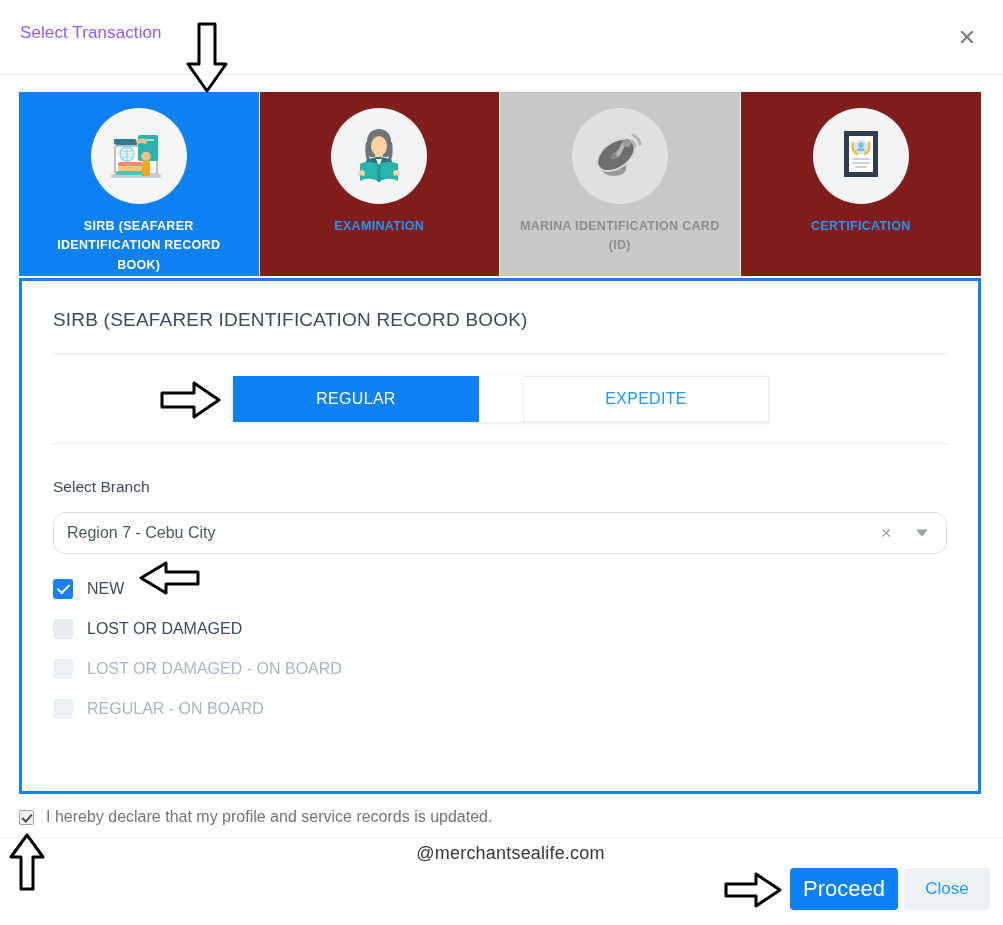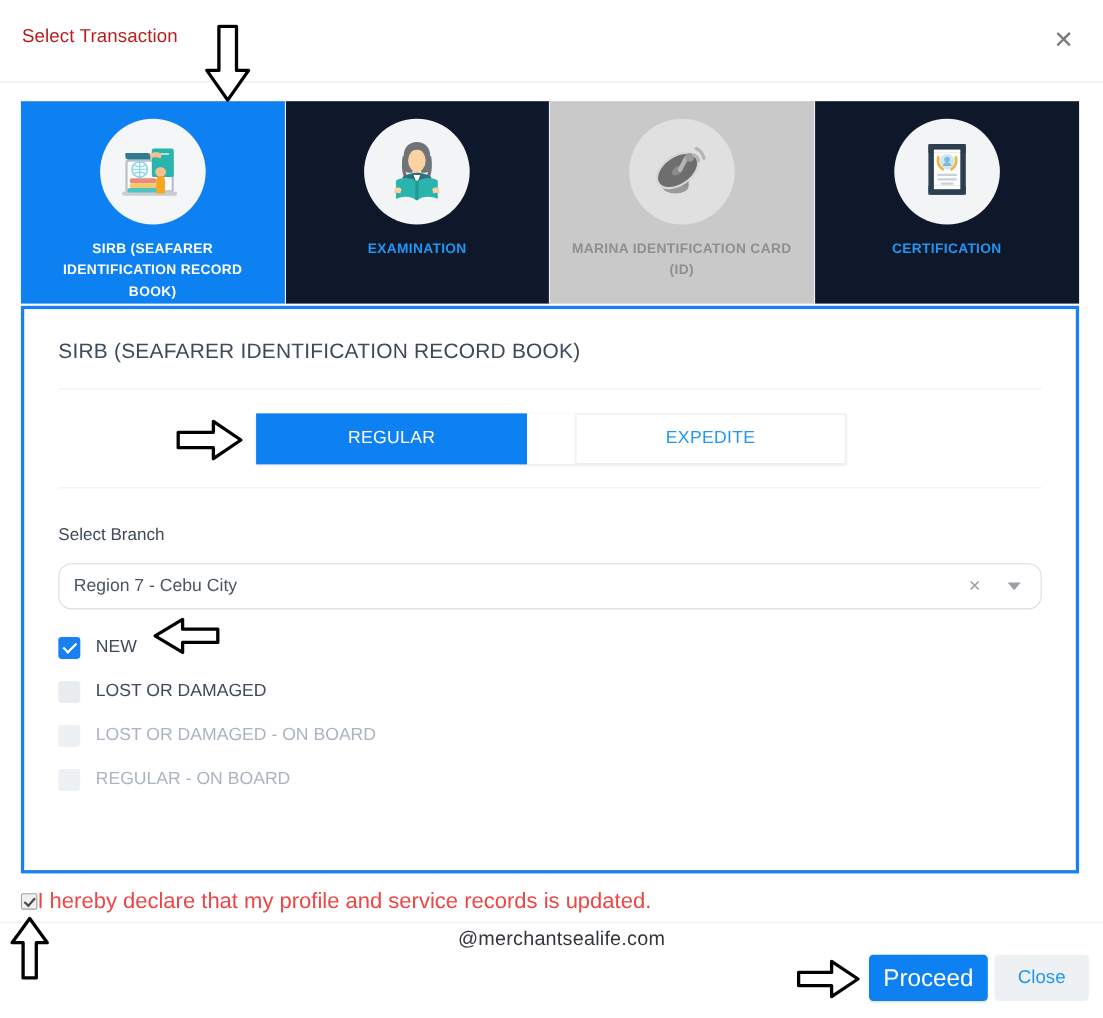--- a/index.html
+++ b/index.html
@@ -18,42 +18,42 @@
 
   
   .modal-header {
     position: absolute; left: 0; top: 0;
     width: 1003px; height: 75px;
     border-bottom: 1px solid #e9ecef;
     background: #fff;
   }
   .modal-title {
     position: absolute; left: 20px; top: 23px;
-    font-size: 17px; color: #b91c1c; font-weight: 400;
+    font-size: 17px; color: #8b5cf6; font-weight: 400;
     letter-spacing: .1px;
   }
   .close-x {
     position: absolute; right: 22px; top: 24px;
     width: 28px; height: 28px;
     display: flex; align-items: center; justify-content: center;
     color: #7a7a7a; font-size: 22px; line-height: 1;
     cursor: pointer; user-select: none;
     font-family: "DejaVu Sans", sans-serif;
   }
 
   
   .tabstrip {
     position: absolute; left: 19px; top: 92px;
     width: 962px; height: 184px;
     display: flex;
   }
   .tab {
     position: relative;
     width: 241px; height: 184px;
-    background: #0f172a;
+    background: #7f1d1d;
     border-right: 1px solid #eef1f3;
     display: flex; flex-direction: column;
     align-items: center; justify-content: flex-start;
     cursor: pointer; overflow: hidden;
   }
   .tab:last-child { border-right: none; }
   .tab.active { background: #0d80f2; }
   .tab.disabled { background: #c9c9c9; cursor: default; }
 
   .tab-iconwrap {
@@ -175,21 +175,21 @@
     border: 1px solid #a0a0a0; border-radius: 2px;
     background: #f0f0f0; position: relative; flex: none;
   }
   .native-cb::after {
     content: "";
     position: absolute; left: 4px; top: 1px;
     width: 4px; height: 8px;
     border: solid #4a4a4a; border-width: 0 2px 2px 0;
     transform: rotate(42deg);
   }
-  .declare-text { margin-left: 0; font-size: 20px; color: #ef4444; }
+  .declare-text { margin-left: 12px; font-size: 16px; color: #737373; }
 
   .footer-hr {
     position: absolute; left: 0; top: 838px;
     width: 1003px; height: 1px; background: #eef0f2;
   }
   .watermark {
     position: absolute; left: 0; top: 843px; width: 1003px;
     text-align: center; font-size: 18px; color: #33373c;
     letter-spacing: .2px;
     padding-left: 18px;

